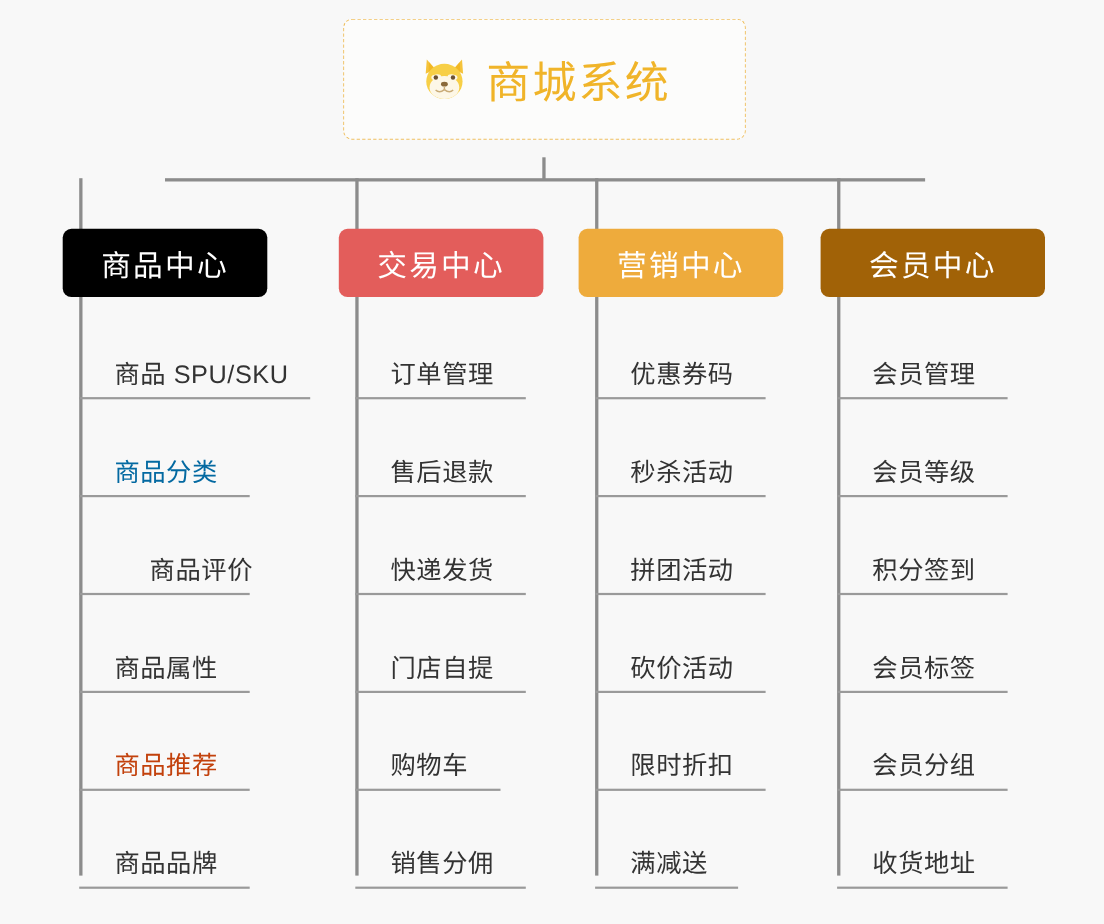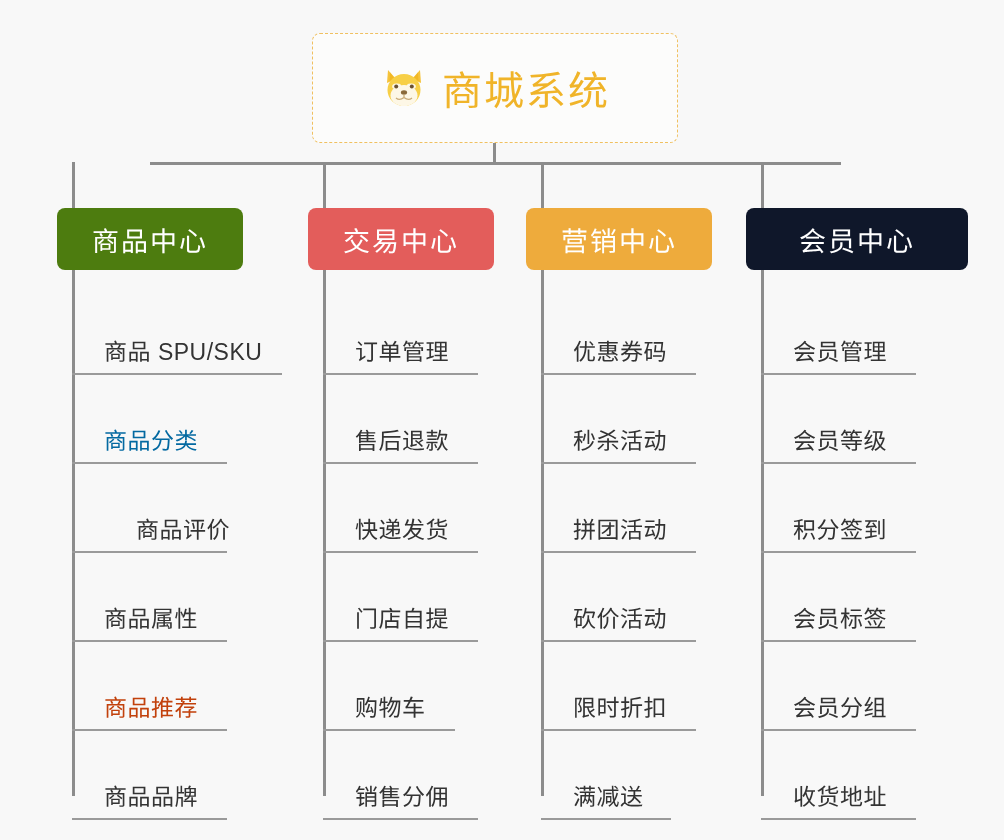--- a/index.html
+++ b/index.html
@@ -18,21 +18,21 @@
   #mindmap {
     position: relative;
     width: 1004px;
     height: 840px;
   }
 
   
   .root-node {
     position: absolute;
     left: 312px;
-    top: 33px;
+    top: 17px;
     width: 366px;
     height: 110px;
     box-sizing: border-box;
     background: #fcfcfb;
     border: 1px dashed #f0c060;
     border-radius: 8px;
     display: flex;
     align-items: center;
     justify-content: center;
     gap: 14px;
@@ -99,21 +99,21 @@
     position: absolute;
     top: 62px;
     left: 15px;
     width: 3px;
     background: #8c8c8c;
   }
 
   .leaf-list {
     position: relative;
     margin-top: 0;
-    padding-top: 16px;
+    padding-top: 4px;
   }
   .leaf {
     position: relative;
     height: 89px;
     box-sizing: border-box;
     display: flex;
     align-items: flex-end;
     padding-left: 15px;
   }
   .leaf-inner {
@@ -170,21 +170,21 @@
 
   <div class="conn conn-stem"></div>
   <div class="conn conn-bus"></div>
   <div class="conn conn-drop" id="drop-0" style="left: 72px; background: rgb(140, 140, 140);"></div>
   <div class="conn conn-drop" id="drop-1" style="left: 323px; background: rgb(140, 140, 140);"></div>
   <div class="conn conn-drop" id="drop-2" style="left: 541px; background: rgb(140, 140, 140);"></div>
   <div class="conn conn-drop" id="drop-3" style="left: 761px; background: rgb(140, 140, 140);"></div>
 
   <div id="branches-host">
       <div class="branch" style="left: 57px; width: 186px;">
-        <div class="branch-header" style="background: #4d7c0f; width: 186px;">商品中心</div>
+        <div class="branch-header" style="background: #000000; width: 186px;">商品中心</div>
         <div class="branch-trunk" style="background: rgb(140, 140, 140); height: 526px;"></div>
         <div class="leaf-list">
           <div class="leaf">
             <div class="leaf-inner">
               <span class="leaf-label" style="color: rgb(51, 51, 51);">商品 SPU/SKU</span>
               <div class="leaf-underline" style="width: 210px; background: rgb(154, 154, 154);"></div>
             </div>
           </div>
           <div class="leaf">
             <div class="leaf-inner">
@@ -296,21 +296,21 @@
           </div>
           <div class="leaf">
             <div class="leaf-inner">
               <span class="leaf-label" style="color: rgb(51, 51, 51);">满减送</span>
               <div class="leaf-underline" style="width: 130px; background: rgb(154, 154, 154);"></div>
             </div>
           </div>
         </div>
       </div>
       <div class="branch" style="left: 746px; width: 186px;">
-        <div class="branch-header" style="background: #0f172a; width: 222px;">会员中心</div>
+        <div class="branch-header" style="background: #a16207; width: 204px;">会员中心</div>
         <div class="branch-trunk" style="background: rgb(140, 140, 140); height: 526px;"></div>
         <div class="leaf-list">
           <div class="leaf">
             <div class="leaf-inner">
               <span class="leaf-label" style="color: rgb(51, 51, 51);">会员管理</span>
               <div class="leaf-underline" style="width: 155px; background: rgb(154, 154, 154);"></div>
             </div>
           </div>
           <div class="leaf">
             <div class="leaf-inner">

